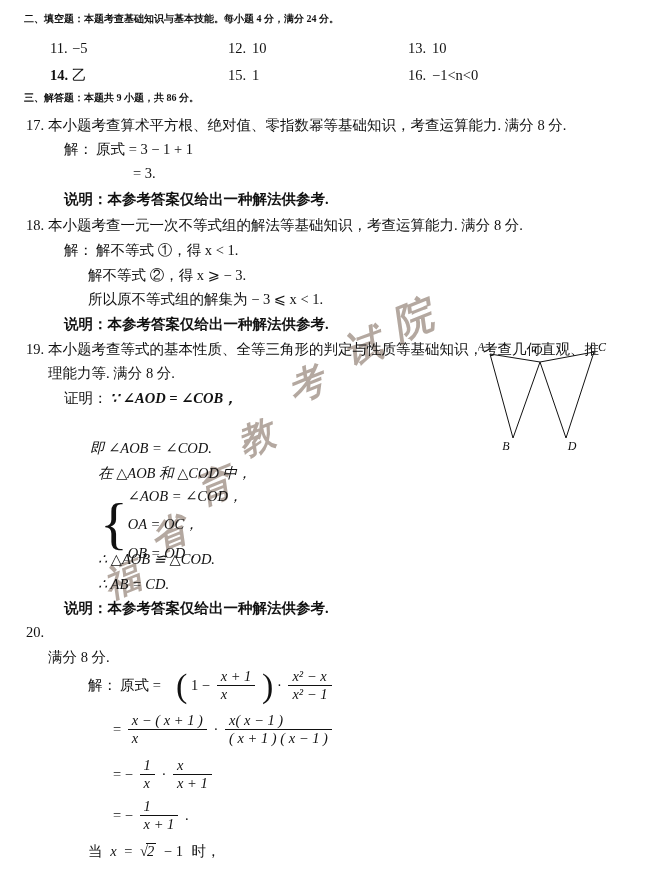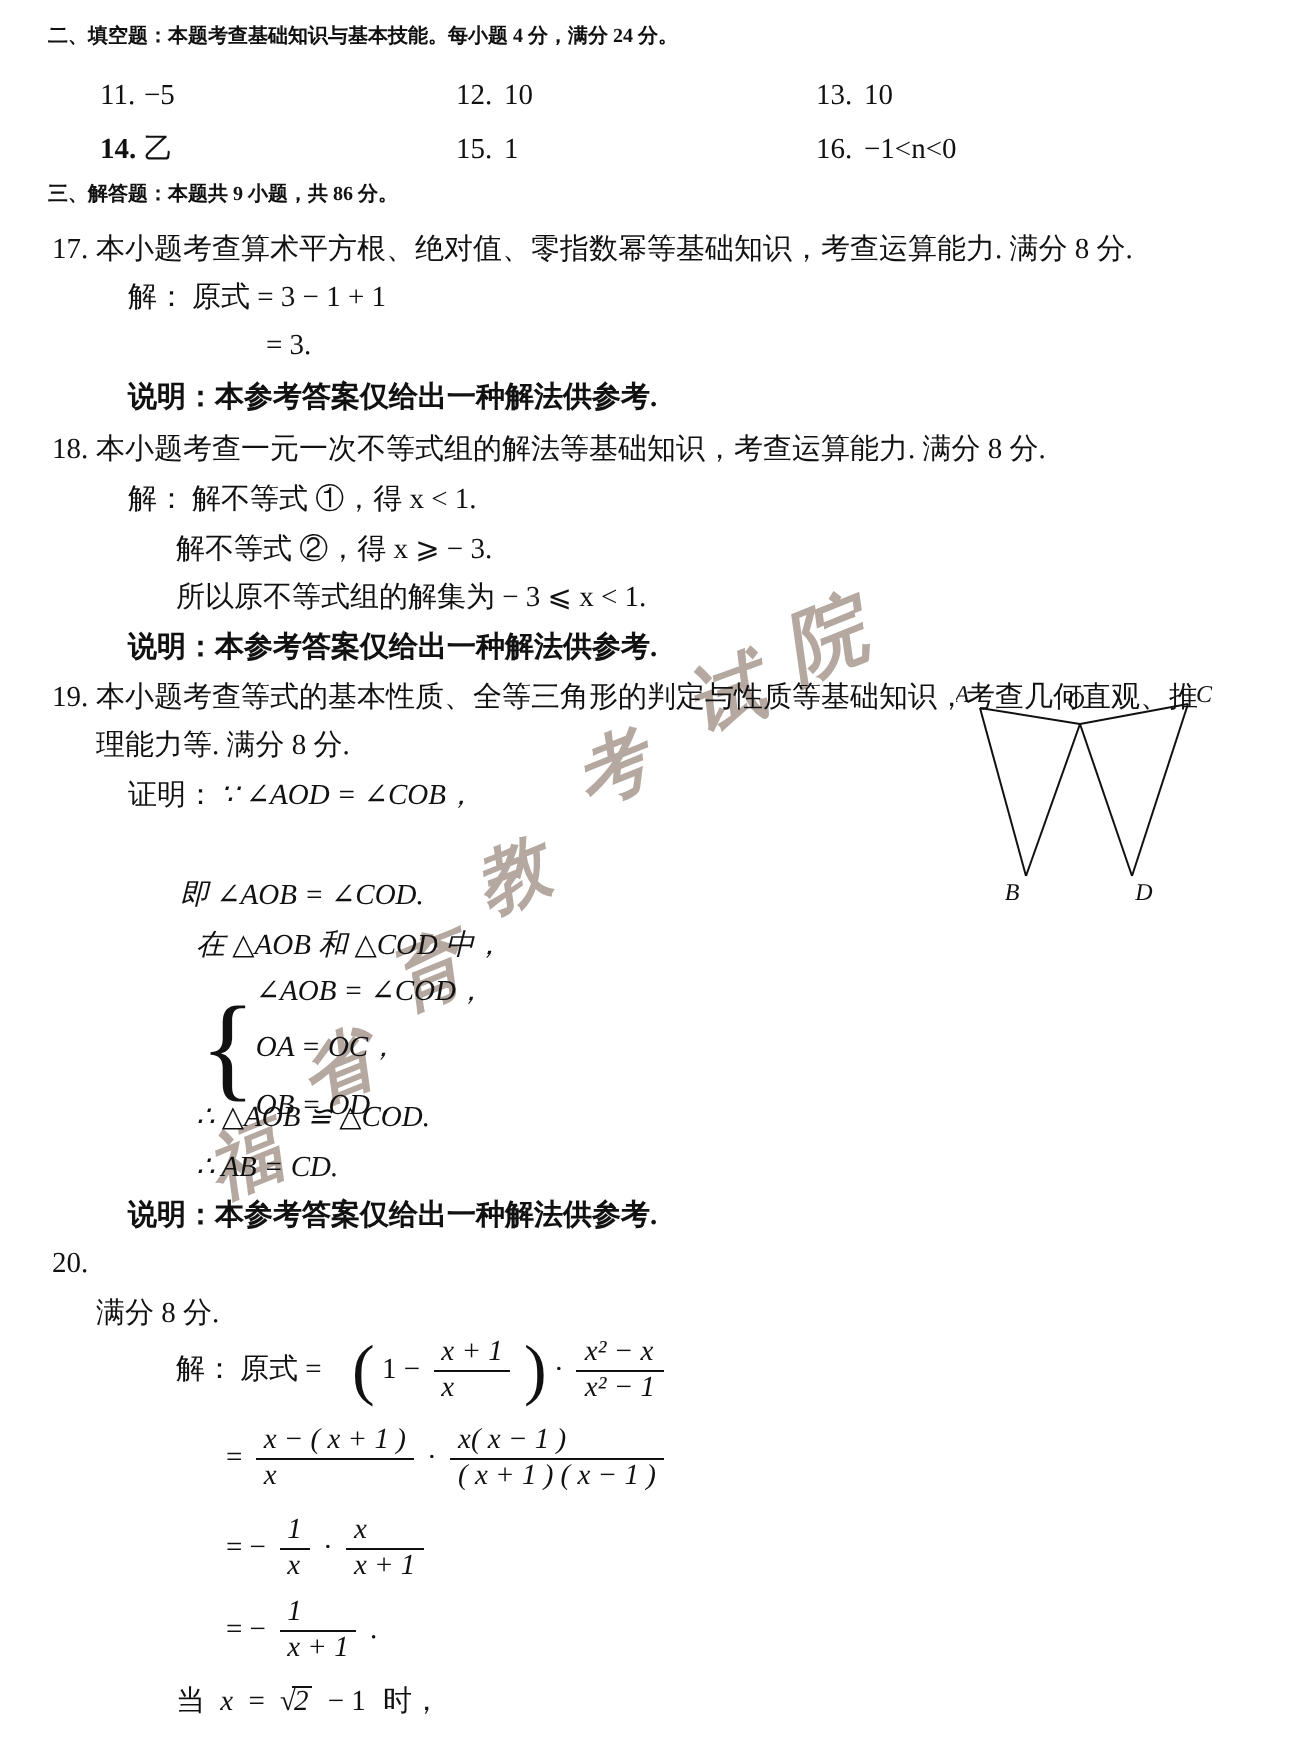--- a/index.html
+++ b/index.html
@@ -171,21 +171,21 @@
     <div class="line cn" style="left:88px; top:268px;">解不等式 ②，得 x ⩾ − 3.</div>
     <div class="line cn" style="left:88px; top:292px;">所以原不等式组的解集为 − 3 ⩽ x &lt; 1.</div>
 
     <div class="line cn bold" style="left:64px; top:317px;">说明：本参考答案仅给出一种解法供参考.</div>
 
     <div class="line" style="left:26px; top:342px;">19.</div>
     <div class="line cn" style="left:48px; top:342px;">本小题考查等式的基本性质、全等三角形的判定与性质等基础知识，考查几何直观、推</div>
     <div class="line cn" style="left:48px; top:366px;">理能力等. 满分 8 分.</div>
 
     <div class="line cn" style="left:64px; top:391px;">证明：</div>
-    <div class="line mathit" style="left:110px; top:391px;">∵ ∠AOD = ∠COB，</div>
+    <div class="line mathit" style="left:110px; top:391px;font-weight:bold;">∵ ∠AOD = ∠COB，</div>
     <div class="line mathit" style="left:90px; top:441px;">即 ∠AOB = ∠COD.</div>
     <div class="line mathit" style="left:98px; top:466px;">在 △AOB 和 △COD 中，</div>
 
     <div class="line" style="left:100px; top:482px;">
       <span class="brace">{</span><span class="eqlist"><span style="display:block">∠AOB = ∠COD，</span><span style="display:block">OA = OC，</span><span style="display:block">OB = OD，</span></span>
     </div>
 
     <div class="line mathit" style="left:98px; top:552px;">∴ △AOB ≌ △COD.</div>
     <div class="line mathit" style="left:98px; top:577px;">∴ AB = CD.</div>
 

